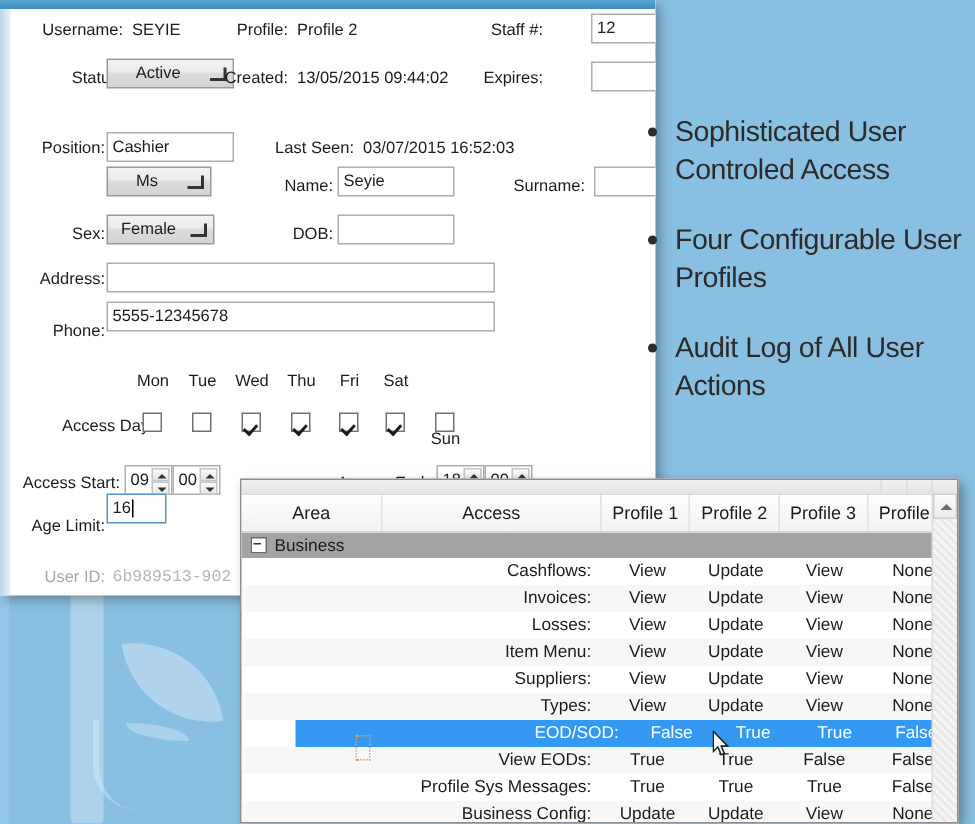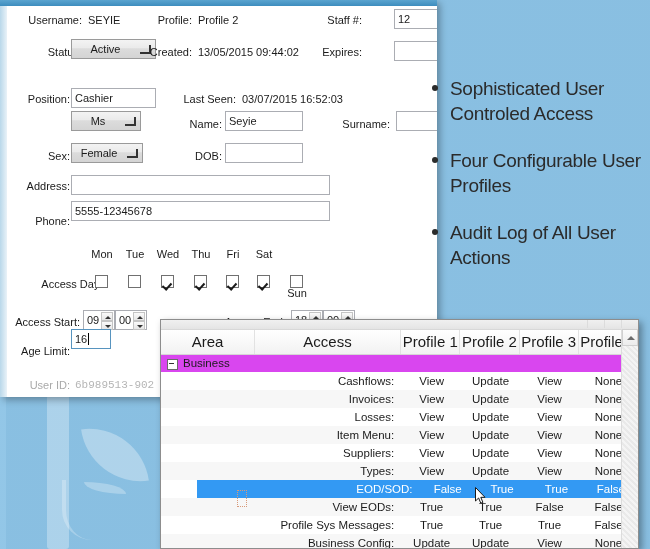--- a/index.html
+++ b/index.html
@@ -90,30 +90,30 @@
   #grid-window{position:absolute;left:160px;top:319px;width:479px;height:230px;
         background:#fff;box-shadow:3px 3px 7px rgba(0,0,0,.35);overflow:hidden;
         border:1px solid #8d8d8d;box-sizing:border-box;}
   #grid-titlebar{height:9px;background:linear-gradient(180deg,#f0f0f0,#e4e4e4);
         border-bottom:1px solid #d8d8d8;position:relative;}
   #grid-titlebar .tb-btn{position:absolute;top:0;width:16px;height:8px;
         border-left:1px solid #dcdcdc;}
   #grid-head{display:flex;height:24px;align-items:center;
         background:linear-gradient(180deg,#ffffff,#f2f2f2);
         border-bottom:1px solid #d6d6d6;}
-  .gh{font-size:15px;color:#1b1b1b;text-align:center;
+  .gh{font-size:12px;color:#1b1b1b;text-align:center;
         border-right:1px solid #e2e2e2;line-height:24px;height:24px;box-sizing:border-box;}
   .gh.area{width:108px;}
   .gh.access{width:168px;}
   .gh.prof{width:68px;}
   #grid-body{position:relative;height:195px;overflow:hidden;}
   .grow{display:flex;height:18px;align-items:center;font-size:11.5px;color:#1b1b1b;}
   .grow.alt{background:#f7f7f7;}
   .grow.sel{background:#3399f3;color:#ffffff;margin-left:36px;}
-  .grow.group{background:#d946ef;height:17px;}
+  .grow.group{background:#a3a3a3;height:17px;}
   .c-area{width:108px;padding-left:6px;box-sizing:border-box;position:relative;}
   .c-access{width:168px;text-align:right;padding-right:8px;box-sizing:border-box;}
   .c-prof{width:68px;text-align:center;box-sizing:border-box;}
   .expander{display:inline-block;width:9px;height:9px;border:1px solid #6a6a6a;
         background:#fff;position:relative;margin-right:5px;vertical-align:middle;}
   .expander::before{content:"";position:absolute;left:1px;top:3px;width:5px;height:1px;background:#333;}
   .focus-rect{position:absolute;left:40px;top:1px;width:8px;height:15px;
         border:1px dotted #d89a7a;}
   #grid-scroll{position:absolute;right:0;top:9px;width:17px;height:220px;
         background:repeating-linear-gradient(45deg,#f4f4f4 0 2px,#e9e9e9 2px 4px);

